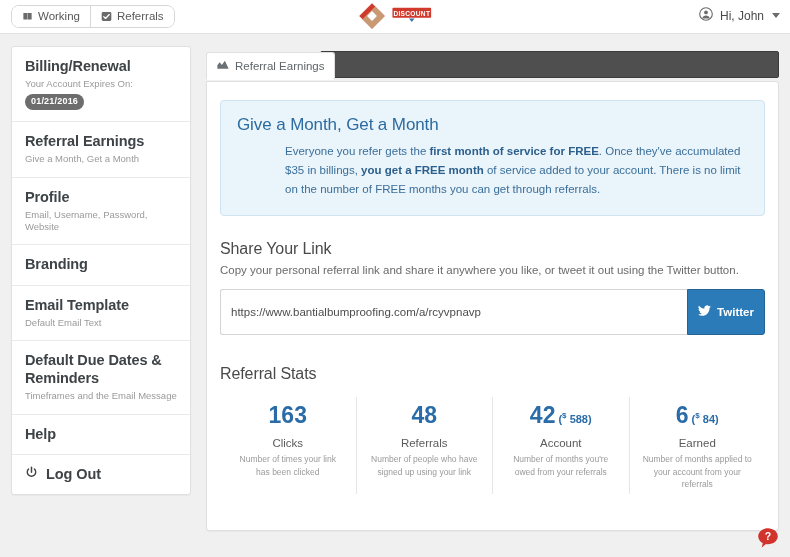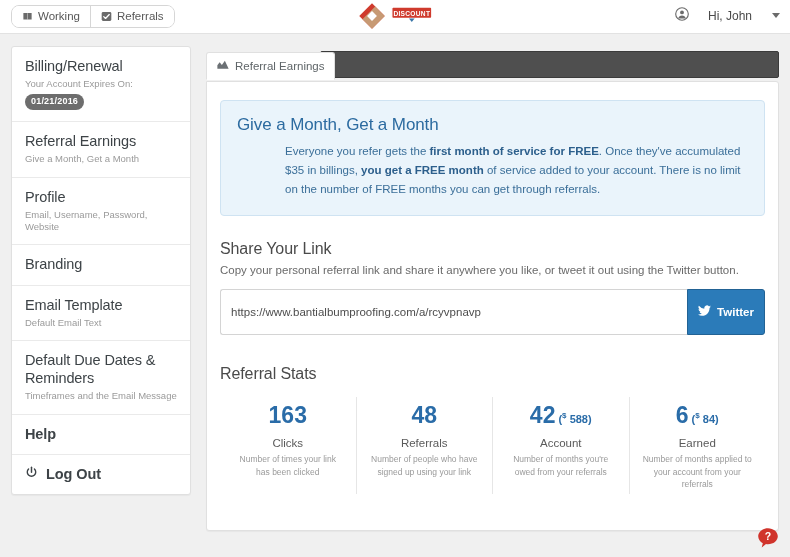--- a/index.html
+++ b/index.html
@@ -40,21 +40,21 @@
   .brand {
     position: absolute; left: 0; right: 0; top: 3px;
     display: flex; align-items: center; justify-content: center; gap: 4px;
     pointer-events: none;
   }
   .brand-mark { display:block; }
   .brand-badge { display:block; }
 
   .user-menu {
     position: absolute; right: 10px; top: 7px;
-    display: flex; align-items: center; gap: 19px;
+    display: flex; align-items: center; gap: 7px;
     font-size: 12px; color: #4a4a4a;
     cursor: pointer;
   }
   .caret-down {
     width: 0; height: 0;
     border-left: 4px solid transparent;
     border-right: 4px solid transparent;
     border-top: 5px solid #6b6b6b;
     margin-left: 1px;
   }
@@ -72,21 +72,21 @@
     box-shadow: 0 1px 1px rgba(0,0,0,0.04);
     overflow: hidden;
   }
   .side-item {
     padding: 10px 12px 11px 13px;
     border-bottom: 1px solid #eaeaea;
     cursor: pointer;
   }
   .side-item:last-child { border-bottom: none; }
   .side-title {
-    font-size: 14.5px; font-weight: normal; color: #3d4347;
+    font-size: 14.5px; font-weight: bold; color: #3d4347;
     line-height: 1.25; letter-spacing: -0.1px;
   }
   .side-sub {
     font-size: 9.5px; color: #9a9a9a; margin-top: 3px; line-height: 1.3;
     display: flex; align-items: center; flex-wrap: wrap; gap: 4px;
   }
   .date-badge {
     display: inline-block;
     background: #6d6d6d; color: #fff;
     font-size: 9px; font-weight: bold;

